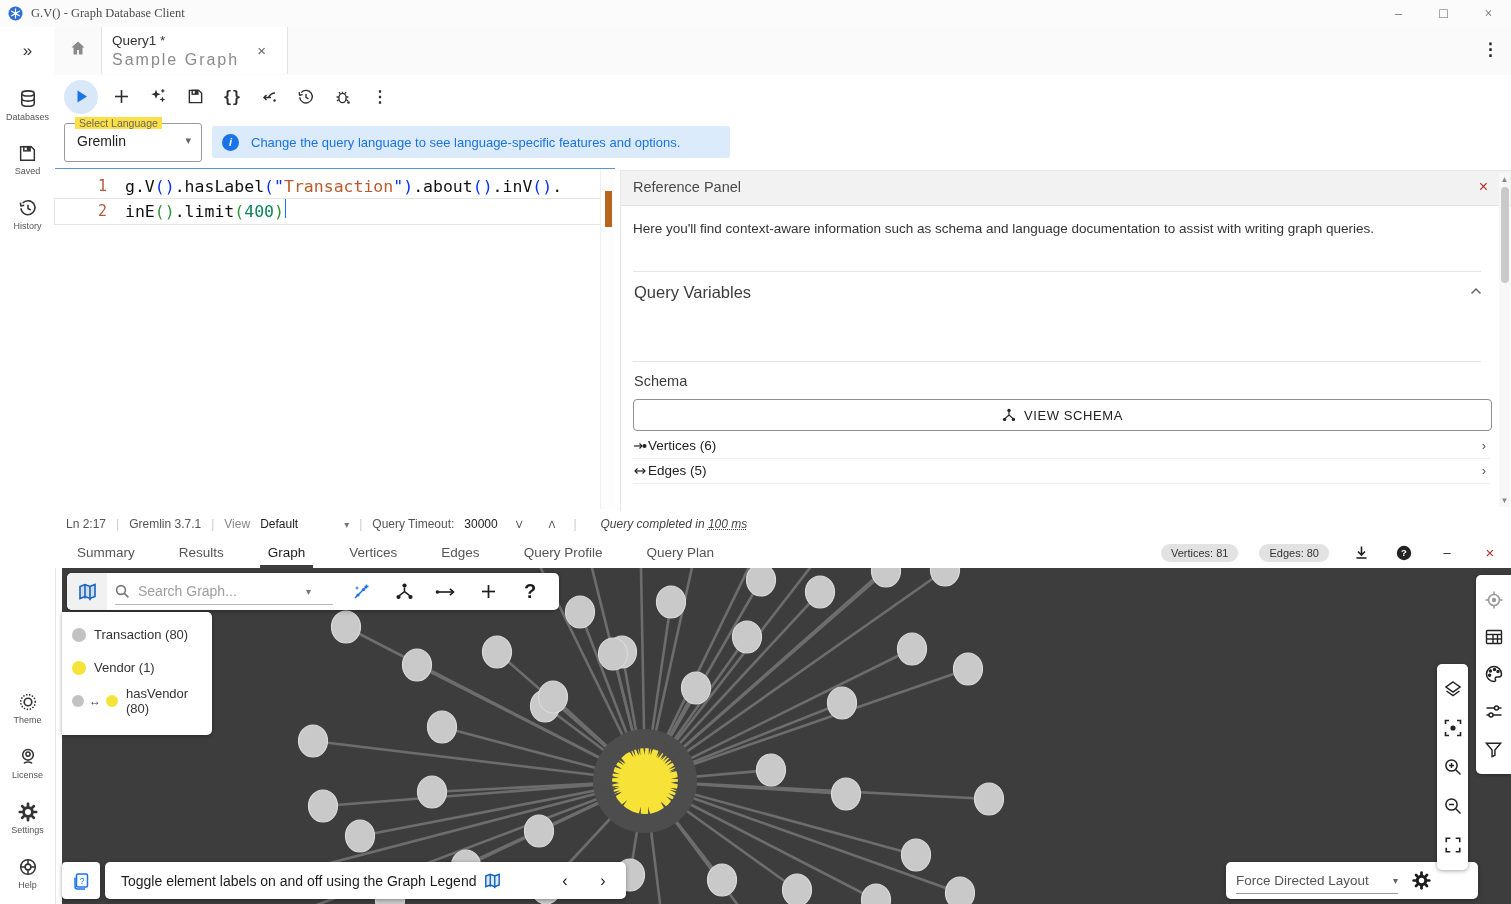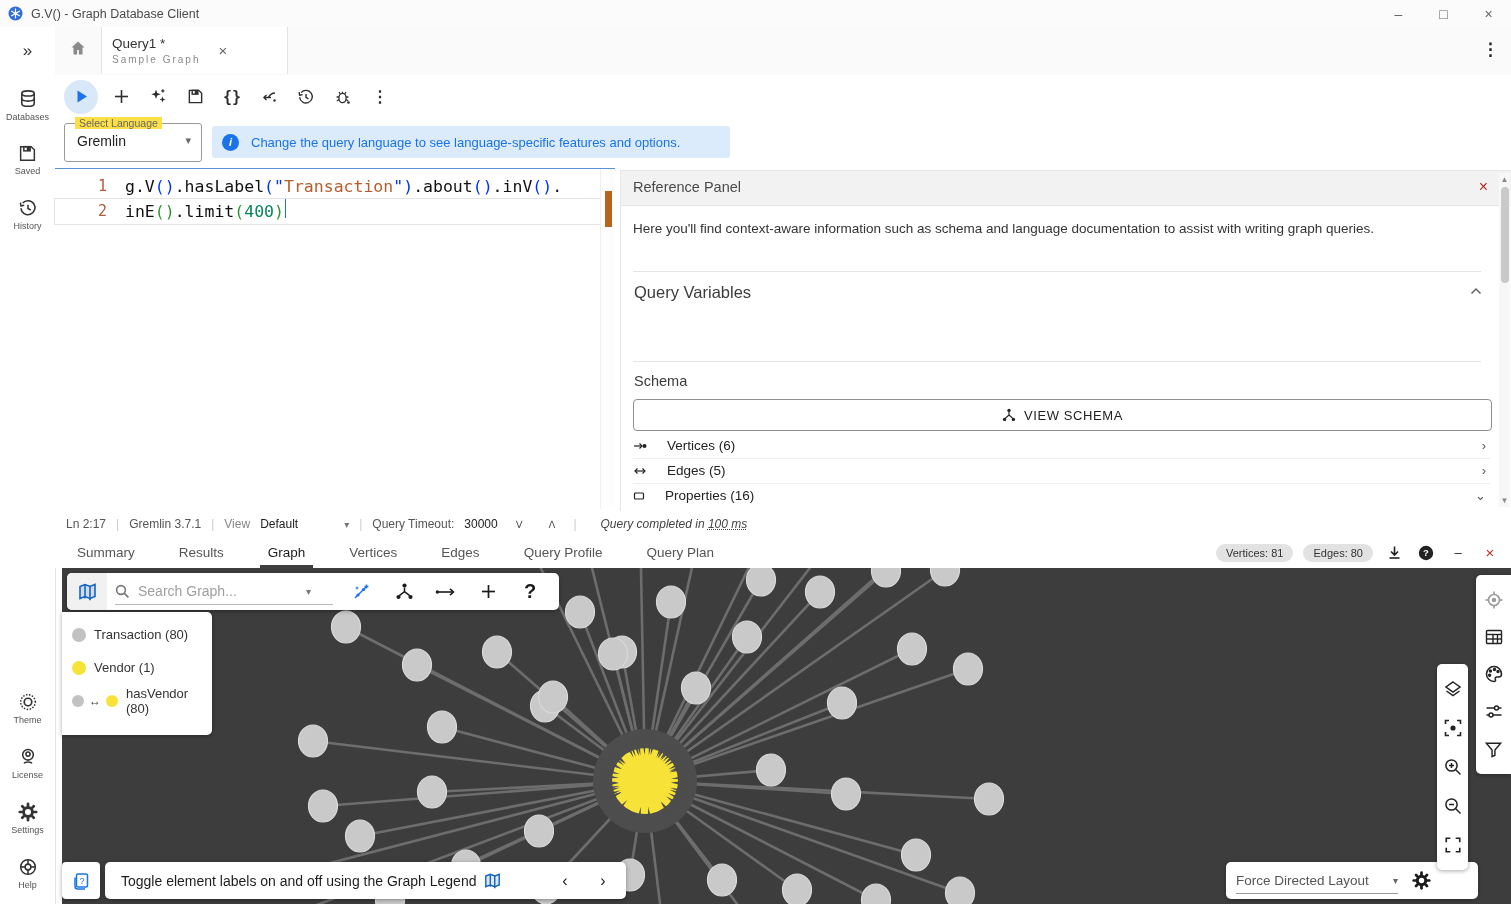--- a/index.html
+++ b/index.html
@@ -3,40 +3,40 @@
 <meta charset="utf-8">
 <style>
   html,body{margin:0;padding:0;background:#ffffff;}
   #app{position:relative;width:1511px;height:904px;overflow:hidden;background:#fff;
        font-family:"Liberation Sans",sans-serif;color:#333;font-size:13px;}
   .abs{position:absolute;}
   .row{display:flex;align-items:center;}
   svg{display:block;}
 
   
-  #titlebar{left:0;top:0;width:1511px;height:27px;background:#fbfbfb;border-bottom:1px solid #ececec;}
+  #titlebar{left:0;top:0;width:1511px;height:27px;background:#fbfbfb;border-bottom:1px solid #ececec;font-family:Liberation Serif, serif;}
   #titlebar .row{height:27px;padding-left:8px;gap:8px;}
   #win-title{font-size:12.5px;color:#4a4a4a;}
   #win-controls{position:absolute;right:0;top:0;height:27px;display:flex;}
   .win-btn{width:45px;height:27px;display:flex;align-items:center;justify-content:center;color:#666;font-size:14px;}
 
   
   #sidebar{left:0;top:27px;width:55px;height:877px;background:#fff;border-right:1px solid #e4e4e4;}
   .side-item{width:55px;display:flex;flex-direction:column;align-items:center;gap:3px;cursor:pointer;}
   .side-item .lbl{font-size:9px;color:#555;text-align:right;}
   #side-expand{margin:14px 0 28px 0;font-size:17px;color:#333;text-align:center;width:55px;cursor:pointer;}
   .side-gap{height:22px;}
 
   
   #tabbar{left:55px;top:27px;width:1456px;height:48px;background:#fafafa;border-bottom:1px solid #e7e7e7;}
   #home-btn{position:absolute;left:14px;top:12px;color:#777;}
   #query-tab{position:absolute;left:46px;top:0;width:165px;height:47px;background:#fff;
              border-left:1px solid #e3e3e3;border-right:1px solid #e3e3e3;display:flex;align-items:center;padding:0 10px;gap:10px;}
   #tab-title{font-size:13.5px;color:#333;}
-  #tab-sub{font-size:10px;color:#8a8a8a;letter-spacing:2px;margin-top:3px;}
+  #tab-sub{font-size:16px;color:#8a8a8a;letter-spacing:2px;margin-top:3px;}
   #tab-close{color:#666;font-size:15px;margin-left:8px;cursor:pointer;}
   #tab-kebab{position:absolute;right:12px;top:12px;font-size:17px;color:#222;font-weight:bold;cursor:pointer;}
 
   
   #toolbar{left:55px;top:75px;width:1456px;height:43px;background:#fff;}
   #toolbar .row{height:43px;padding-left:9px;gap:9px;}
   .tb-btn{width:28px;height:28px;display:flex;align-items:center;justify-content:center;cursor:pointer;color:#2e2e2e;}
   #run-btn{width:34px;height:34px;border-radius:50%;background:#d9e8f9;display:flex;align-items:center;justify-content:center;cursor:pointer;}
   .braces{font-family:"DejaVu Sans Mono",monospace;font-size:15px;font-weight:bold;color:#2e2e2e;}
   .kebab{font-size:16px;font-weight:bold;color:#2e2e2e;}
@@ -70,41 +70,41 @@
   #ref-close{position:absolute;right:24px;top:7px;color:#b03028;font-size:16px;cursor:pointer;}
   #ref-intro{position:absolute;left:12px;top:50px;width:800px;font-size:13.5px;color:#333;}
   .ref-divider{position:absolute;left:12px;width:848px;border-top:1px solid #e5e5e5;}
   #qv-title{position:absolute;left:13px;top:112px;font-size:16.5px;color:#3c3c3c;}
   #qv-chevron{position:absolute;right:30px;top:116px;color:#666;}
   #qv-text{position:absolute;left:21px;top:159px;font-size:13.5px;color:#333;}
   #qv-text a{color:#1558d6;}
   #schema-title{position:absolute;left:13px;top:202px;font-size:14.5px;color:#3c3c3c;}
   #view-schema{position:absolute;left:12px;top:228px;width:857px;height:30px;border:1px solid #8f8f8f;border-radius:4px;background:#fff;
                display:flex;align-items:center;justify-content:center;gap:8px;font-size:13px;letter-spacing:0.6px;color:#222;cursor:pointer;}
-  .schema-row{position:absolute;left:12px;width:857px;height:25px;display:flex;align-items:center;gap:20px;
+  .schema-row{position:absolute;left:12px;width:857px;height:25px;display:flex;align-items:center;gap:1px;
               font-size:13.5px;color:#222;border-bottom:1px solid #efefef;cursor:pointer;}
   .schema-row .chev{margin-left:auto;color:#555;font-size:13px;padding-right:4px;}
   #ref-scroll{position:absolute;right:2px;top:2px;width:11px;height:334px;background:#f7f7f7;}
   #ref-thumb{position:absolute;right:1px;top:14px;width:8px;height:96px;background:#c9c9c9;border-radius:4px;}
   .scroll-arrow{position:absolute;right:1px;width:9px;text-align:center;color:#888;font-size:8px;}
 
   
   #statusbar{left:55px;top:511px;width:1456px;height:26px;background:#fff;display:flex;align-items:center;
              font-size:12px;color:#555;gap:10px;padding-left:11px;}
   .sep{color:#ccc;}
   #status-complete{font-style:italic;color:#444;margin-left:14px;}
   #status-ms{text-decoration:underline dotted;}
   .mini-btn{color:#555;font-size:10px;padding:0 8px;cursor:pointer;}
 
   
   #resulttabs{left:55px;top:537px;width:1456px;height:31px;background:#fff;display:flex;align-items:center;gap:0;}
   .rtab{padding:0 22px;font-size:13.5px;color:#555;height:31px;display:flex;align-items:center;cursor:pointer;position:relative;}
   .rtab.active{color:#1d1d1d;}
   .rtab.active::after{content:"";position:absolute;left:14px;right:14px;bottom:0;height:3px;background:#3f3f3f;}
-  #rt-right{margin-left:auto;display:flex;align-items:center;gap:10px;padding-right:10px;}
+  #rt-right{margin-left:auto;display:flex;align-items:center;gap:21px;padding-right:10px;}
   .pill{background:#e2e2e2;border-radius:10px;padding:3px 10px;font-size:11px;color:#333;}
   .rt-icon{width:22px;display:flex;justify-content:center;cursor:pointer;color:#222;}
   #rt-close{color:#b03028;font-size:15px;}
 
   
   #graph{left:62px;top:568px;width:1449px;height:336px;background:#3d3d3d;}
   #graph-svg{position:absolute;left:0;top:0;}
   .gpanel{position:absolute;background:#fff;border-radius:5px;box-shadow:0 1px 4px rgba(0,0,0,.35);}
   #gtoolbar{left:5px;top:5px;width:492px;height:37px;display:flex;align-items:center;}
   #gmap-tile{width:40px;height:37px;background:#f1f1f1;border-radius:5px 0 0 5px;display:flex;align-items:center;justify-content:center;cursor:pointer;}
@@ -386,27 +386,20 @@
       <span>Vertices (6)</span>
       <span class="chev">›</span>
     </div>
     <div class="schema-row" style="top:287px">
       <svg width="14" height="10" viewBox="0 0 14 10" stroke="#222" stroke-width="1.2" fill="none">
           <line x1="2.5" y1="5" x2="11.5" y2="5"></line>
           <path d="M4.5 2.5 2 5l2.5 2.5M9.5 2.5 12 5 9.5 7.5"></path>
         </svg>
       <span>Edges (5)</span>
       <span class="chev">›</span>
-    </div>
-    <div class="schema-row" style="top:312px;border-bottom:none">
-      <svg width="12" height="10" viewBox="0 0 12 10" stroke="#222" stroke-width="1.2" fill="none">
-          <rect x="1.5" y="2" width="9" height="6" rx="1"></rect>
-        </svg>
-      <span>Properties (16)</span>
-      <span class="chev">⌄</span>
     </div>
     <div id="ref-scroll">
       <div class="scroll-arrow" style="top:2px">▲</div>
       <div id="ref-thumb"></div>
       <div class="scroll-arrow" style="bottom:2px">▼</div>
     </div>
   </div>
 
   <div id="statusbar" class="abs">
     <span>Ln 2:17</span>

